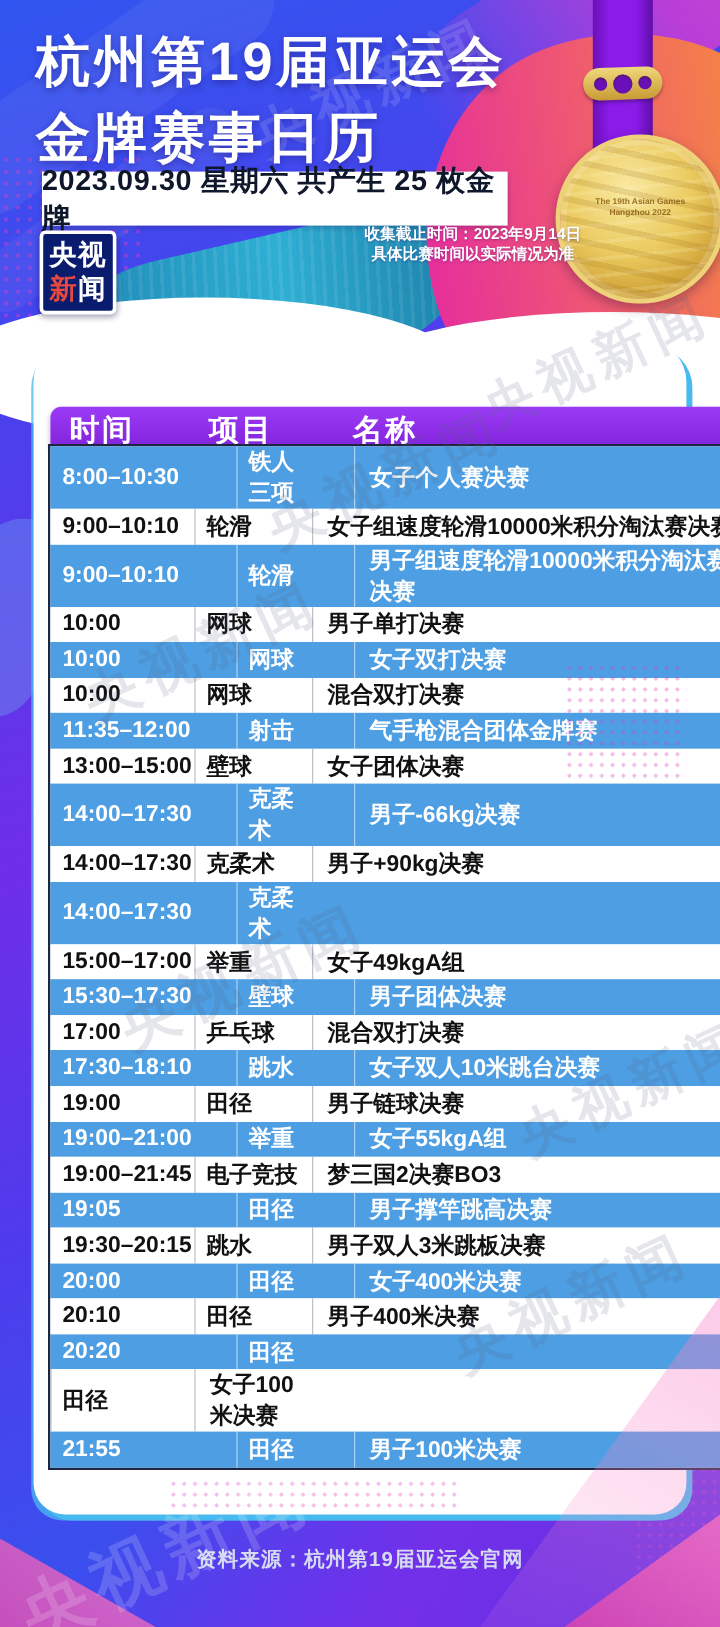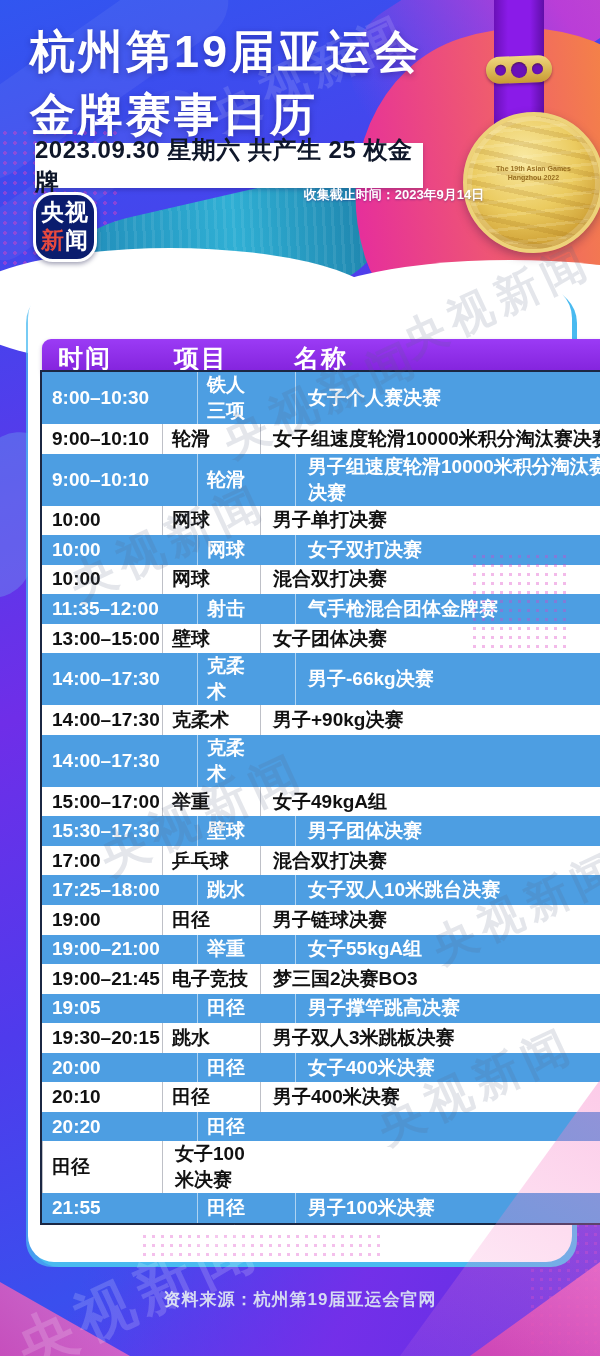--- a/index.html
+++ b/index.html
@@ -58,21 +58,21 @@
     font-size:7px;font-weight:700;color:rgba(130,85,10,.8);line-height:9px;z-index:2;}
   
   .title{left:30px;top:20px;color:#fff;font-weight:900;font-size:45px;line-height:63px;
     letter-spacing:3px;text-shadow:0 2px 6px rgba(25,18,90,.4);}
   .date-banner{left:35px;top:143px;width:388px;height:45px;background:#fff;
     display:flex;align-items:center;justify-content:center;
     color:#0f172a;font-size:24px;font-weight:800;letter-spacing:.5px;box-shadow:0 2px 4px rgba(20,10,80,.25);}
   .notes{left:283px;top:186px;width:222px;text-align:center;color:#fff;
     font-size:13px;font-weight:600;line-height:17px;text-shadow:0 1px 2px rgba(40,20,120,.4);}
   .logo{left:33px;top:192px;width:64px;height:70px;background:#0A1C6E;border:3px solid #fff;
-    border-radius:20px;box-sizing:border-box;text-align:center;color:#fff;
+    border-radius:5px;box-sizing:border-box;text-align:center;color:#fff;
     font-size:23px;font-weight:900;line-height:28px;padding-top:3px;letter-spacing:1px;
     box-shadow:0 2px 5px rgba(10,10,60,.4);}
   .logo .red{color:#E8493E;}
   
   .thead{left:42px;top:323px;width:578px;height:39px;border-radius:9px;
     background:linear-gradient(180deg,#9B3BF5,#7F1FD8);
     display:grid;grid-template-columns:122px 98px 1fr;align-items:center;
     color:#fff;font-size:25px;font-weight:700;letter-spacing:2px;
     box-shadow:0 2px 4px rgba(60,10,120,.3);margin-top:16px;}
   .thead .h-time{padding-left:16px;} .thead .h-sport{padding-left:10px;} .thead .h-name{padding-left:32px;}
@@ -150,20 +150,21 @@
     </div>
   </div>
 
   <div class="abs z7 title">
     <div>杭州第19届亚运会</div>
     <div>金牌赛事日历</div>
   </div>
   <div class="abs z7 date-banner">2023.09.30 星期六  共产生 25 枚金牌</div>
   <div class="abs z7 notes">
     <div>收集截止时间：2023年9月14日</div>
+    <div>具体比赛时间以实际情况为准</div>
   </div>
   <div class="abs z7 logo">
     <div>央视</div>
     <div><span class="red">新</span><span>闻</span></div>
   </div>
 
   <div class="abs z7 thead">
     <span class="h-time">时间</span>
     <span class="h-sport">项目</span>
     <span class="h-name">名称</span>
@@ -233,21 +234,21 @@
         <div class="c c-time">15:30–17:30</div>
         <div class="c c-sport">壁球</div>
         <div class="c c-name">男子团体决赛</div>
       </div>
       <div class="row">
         <div class="c c-time">17:00</div>
         <div class="c c-sport">乒乓球</div>
         <div class="c c-name">混合双打决赛</div>
       </div>
       <div class="row blue">
-        <div class="c c-time">17:25–18:00</div>
+        <div class="c c-time">17:30–18:10</div>
         <div class="c c-sport">跳水</div>
         <div class="c c-name">女子双人10米跳台决赛</div>
       </div>
       <div class="row">
         <div class="c c-time">19:00</div>
         <div class="c c-sport">田径</div>
         <div class="c c-name">男子链球决赛</div>
       </div>
       <div class="row blue">
         <div class="c c-time">19:00–21:00</div>

